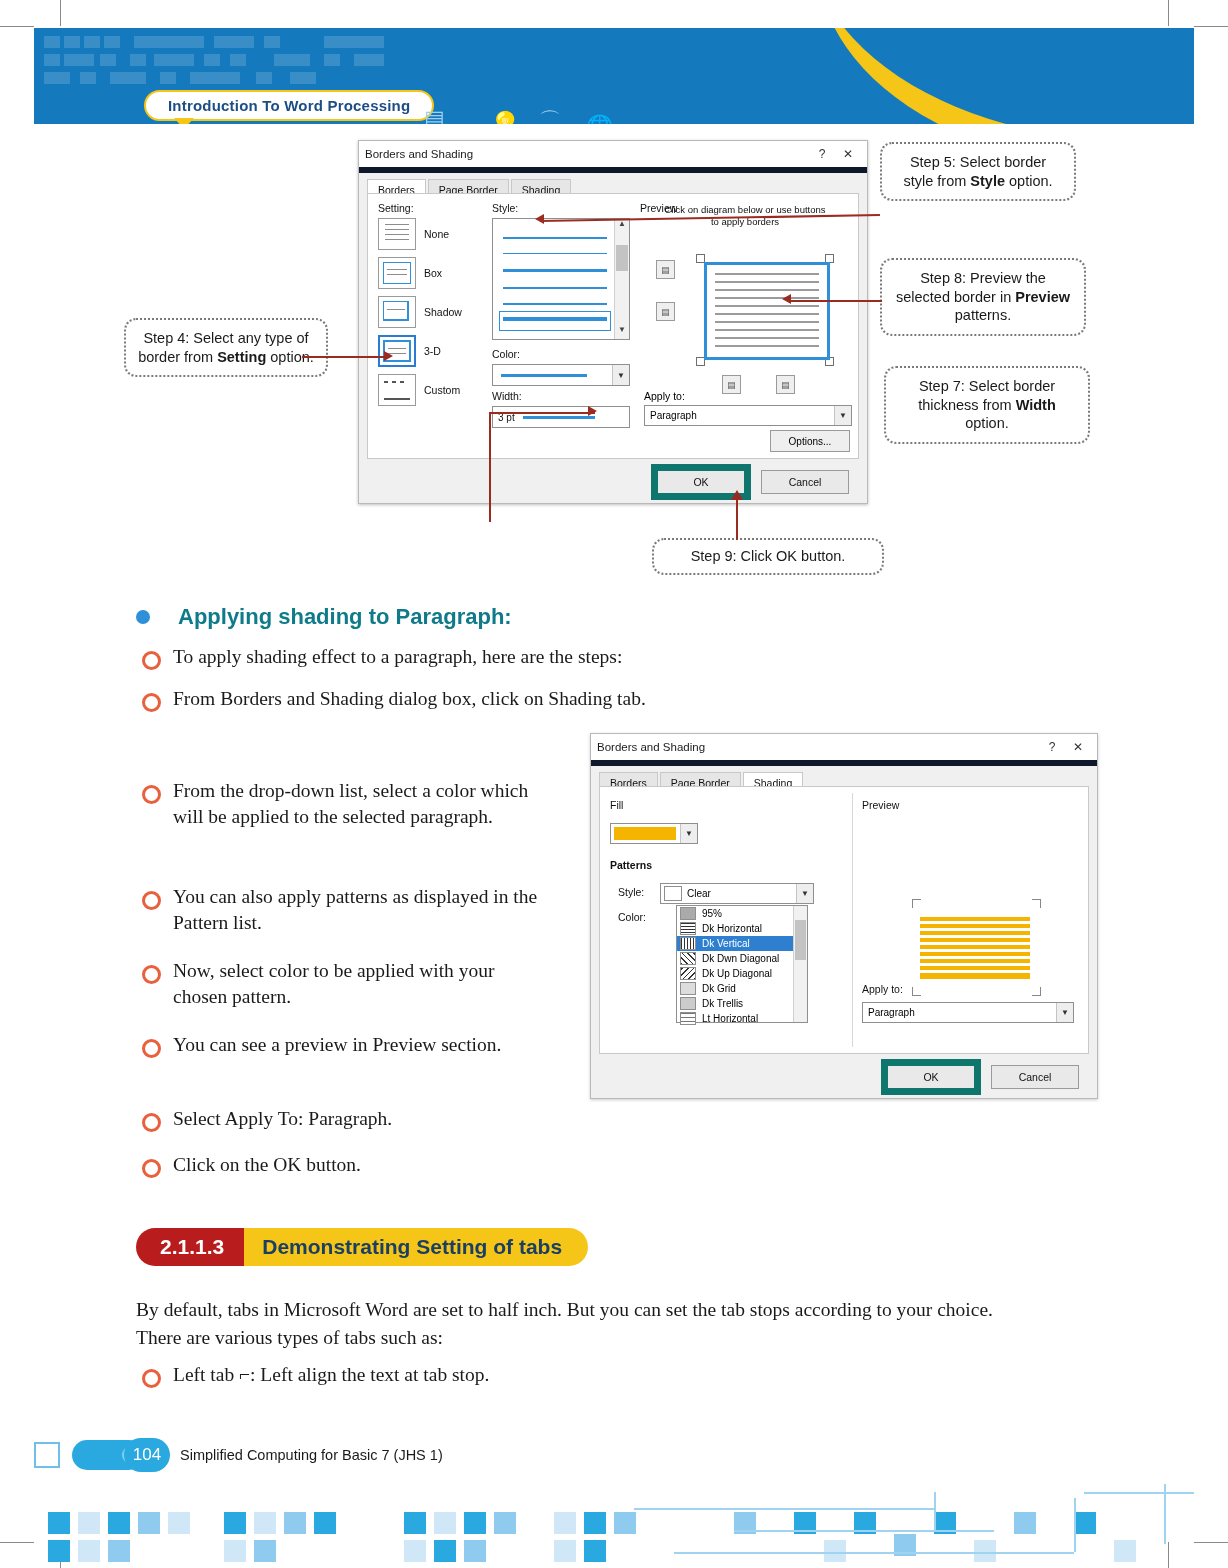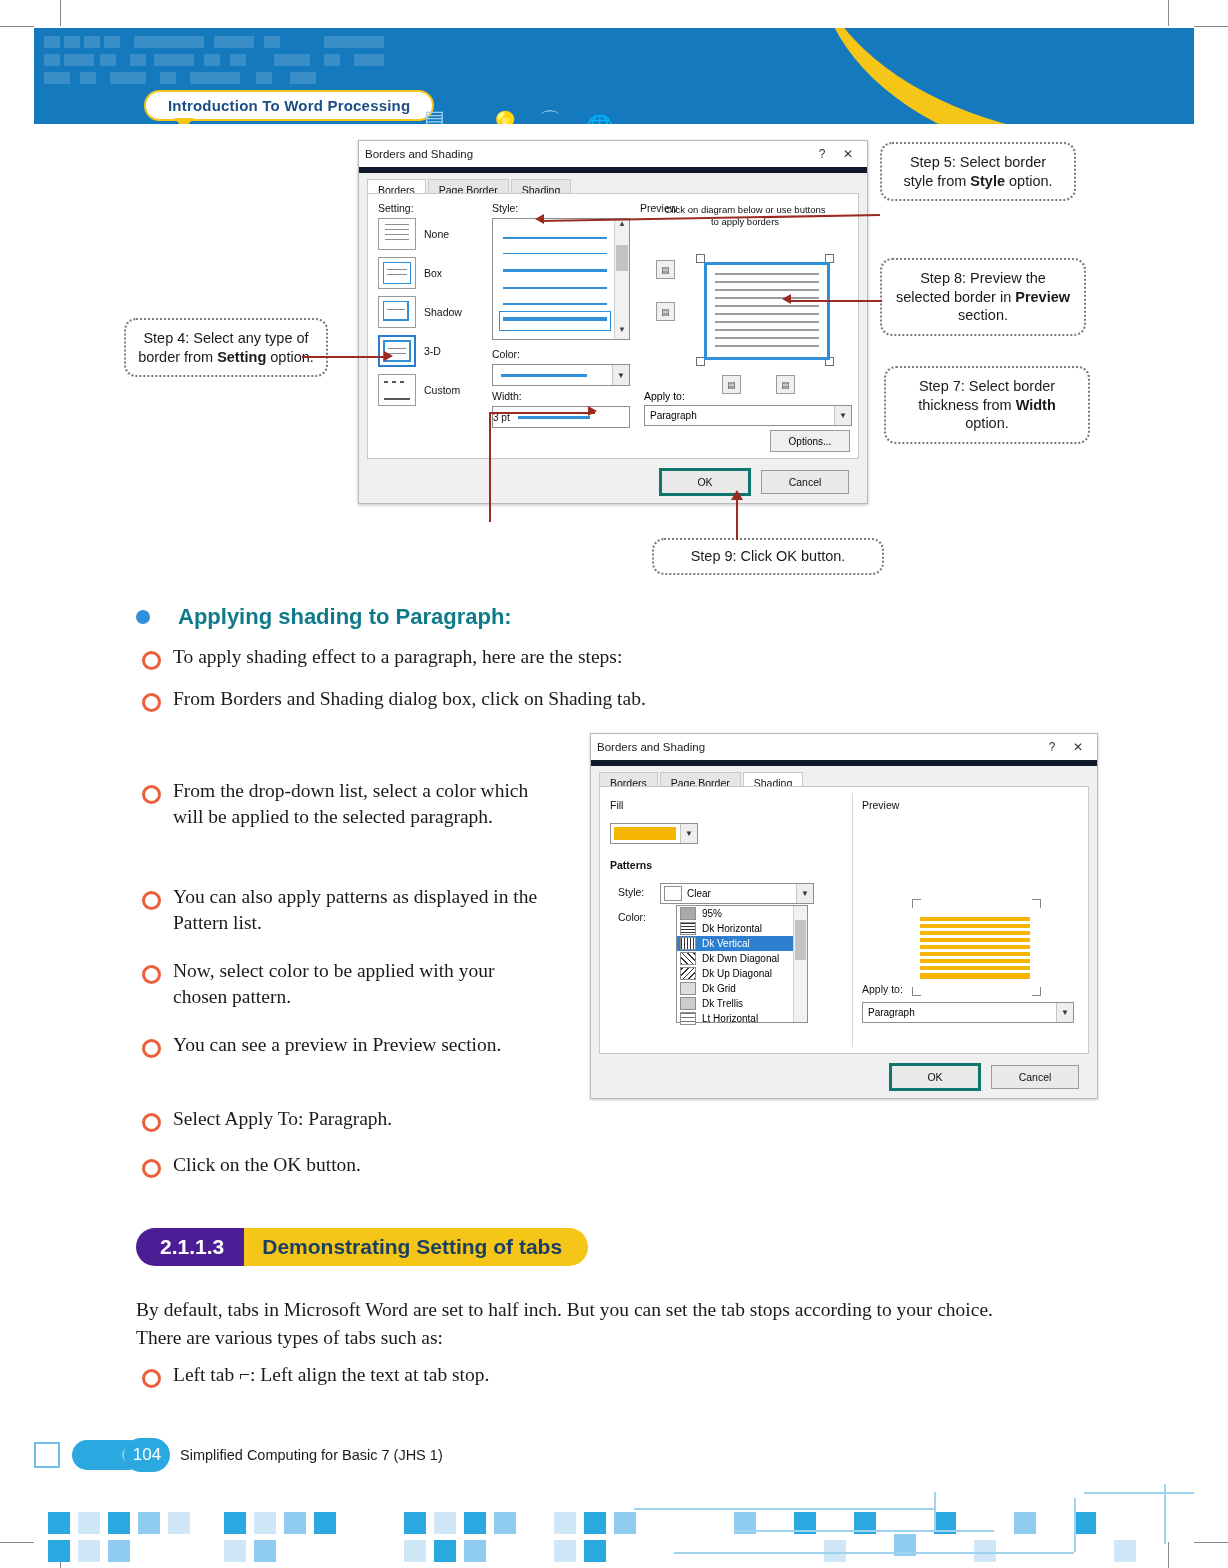--- a/index.html
+++ b/index.html
@@ -87,40 +87,40 @@
   .style-scroll { position:absolute; right:0; top:0; width:14px; height:100%; background:#f1f1f1; border-left:1px solid #cfcfcf; }
   .style-scroll .thumb { position:absolute; left:1px; top:26px; width:12px; height:26px; background:#c3c3c3; }
   .style-scroll .arr { position:absolute; left:0; width:14px; height:14px; font-size:8px; text-align:center; color:#444; }
   .color-box, .width-box {
     position:absolute; left:124px; width:136px; height:20px;
     border:1px solid #8f8f8f; background:#fff; display:flex; align-items:center;
   }
   .combo-arrow { margin-left:auto; width:16px; height:100%; background:#eee; border-left:1px solid #c4c4c4;
                  display:flex; align-items:center; justify-content:center; font-size:8px; color:#333; }
   .swatch-line { height:3px; background:#2f8fd8; margin-left:8px; width:86px; }
-  .width-txt { font-size:10px; color:#111;text-align:right; }
+  .width-txt { font-size:10px; margin-left:5px; color:#111;text-align:right; }
   .preview-panel { position:absolute; left:270px; top:10px; right:6px; bottom:6px; }
   .prev-hint { font-size:9.5px; color:#111; text-align:center; line-height:1.3; }
   .prev-canvas { position:absolute; left:18px; top:40px; width:216px; height:150px; }
   .prev-doc { position:absolute; left:48px; top:18px; width:120px; height:92px; border:3px solid #2f8fd8; background:#fff; }
   .prev-doc .ln { position:absolute; left:8px; right:8px; height:2px; background:#9b9b9b; }
   .prev-btn { position:absolute; width:17px; height:17px; border:1px solid #9a9a9a; background:#efefef;
               display:flex; align-items:center; justify-content:center; font-size:9px; color:#555; }
   .prev-corner { position:absolute; width:7px; height:7px; border:1px solid #6f6f6f; background:#fff; }
   .applyto-lbl { position:absolute; left:276px; bottom:56px; font-size:10.5px; }
   .applyto { position:absolute; left:276px; bottom:32px; width:206px; height:19px;
              border:1px solid #8f8f8f; background:#fff; display:flex; align-items:center; font-size:10px; }
   .applyto span { margin-left:5px; }
   .optbtn { position:absolute; right:8px; bottom:6px; width:78px; height:20px; border:1px solid #9a9a9a;
             background:#efefef; font-size:10px; display:flex; align-items:center; justify-content:center; }
   .dlg-footer { position:absolute; left:0; right:0; bottom:0; height:42px; background:#f0f0f0;
                 display:flex; align-items:center; justify-content:flex-end; gap:10px; padding-right:18px; }
   .dbtn { width:86px; height:22px; border:1px solid #9a9a9a; background:#e9e9e9; font-size:10.5px;
           display:flex; align-items:center; justify-content:center; color:#111; }
-  .dbtn.primary { border:3px solid #0f766e; }
+  .dbtn.primary { border:7px solid #0f766e; }
 
   
   .callout {
     position:absolute; border:2px dotted #7a7a7a; border-radius:12px;
     background:#ffffff; padding:9px 12px; text-align:center;
     font-family:"Liberation Sans", sans-serif; font-size:14.5px; color:#1a1a1a;
     line-height:1.28;
   }
   .callout b { font-weight:bold; }
   .arrow { position:absolute; background:#9b2b20; height:1.6px; transform-origin:left center; }
@@ -153,21 +153,21 @@
   .patlist .row.sel { background:#2f7fd0; color:#fff; }
   .patlist .chip { width:14px; height:11px; border:1px solid #8f8f8f; background:#fff; flex:0 0 auto; }
   .patlist .sb { position:absolute; right:0; top:0; width:13px; height:100%; background:#f1f1f1; border-left:1px solid #cfcfcf; }
   .patlist .sb .thumb { position:absolute; left:1px; top:14px; width:11px; height:40px; background:#c3c3c3; }
   .shade-prev { position:absolute; left:320px; top:130px; width:110px; height:62px; background:#f4b400; }
   .shade-prev .ln { position:absolute; left:0; right:0; height:3px; background:#ffffff; }
   .corner { position:absolute; width:8px; height:8px; border:1px solid #888; }
 
   
   .sect { position:absolute; left:136px; top:1228px; display:flex; align-items:stretch; }
-  .sect .num { background:#4c1d95; color:#fff; font-family:"Liberation Sans", sans-serif;
+  .sect .num { background:#b91c1c; color:#fff; font-family:"Liberation Sans", sans-serif;
                font-weight:bold; font-size:21px; padding:7px 20px 7px 24px;
                border-radius:20px 0 0 20px; }
   .sect .ttl { background:#f5c518; color:#1b3f63; font-family:"Liberation Sans", sans-serif;
                font-weight:bold; font-size:21px; padding:7px 26px 7px 18px;
                border-radius:0 20px 20px 0; display:flex; align-items:center; }
   .para { position:absolute; font-size:19.5px; color:#1a1a1a; line-height:1.45; }
 
   
   .footer { position:absolute; left:34px; bottom:96px; display:flex; align-items:center; gap:0; }
   .f-sq { width:22px; height:22px; border:2px solid #6fc0e8; }
@@ -378,21 +378,21 @@
   <div class="callout" style="left:124px; top:318px; width:176px;">
     <span>Step 4: Select any type of border from </span><b>Setting</b><span> option.</span>
   </div>
   <div class="callout" style="left:880px; top:142px; width:168px;">
     <span>Step 5: Select border style from </span><b>Style</b><span> option.</span>
   </div>
   <div class="callout" style="left:884px; top:366px; width:178px;">
     <span>Step 7: Select border thickness from </span><b>Width</b><span> option.</span>
   </div>
   <div class="callout" style="left:880px; top:258px; width:178px;">
-    <span>Step 8: Preview the selected border in </span><b>Preview</b><span> section.</span>
+    <span>Step 8: Preview the selected border in </span><b>Preview</b><span> patterns.</span>
   </div>
   <div class="callout" style="left:652px; top:538px; width:208px; padding:7px 10px;">
     <span>Step 9: Click OK button.</span>
   </div>
 
   <div class="arrow" style="left:302px; top:356px; width:84px;"></div>
   <div class="arrowhead" style="left:384px; top:351px; border-width:5px 0 5px 9px; border-color:transparent transparent transparent #9b2b20;"></div>
 
   <div class="arrow" style="left:540px; top:220px; width:340px; transform:rotate(-1deg);"></div>
   <div class="arrowhead" style="left:535px; top:214px; border-width:5px 9px 5px 0; border-color:transparent #9b2b20 transparent transparent;"></div>

